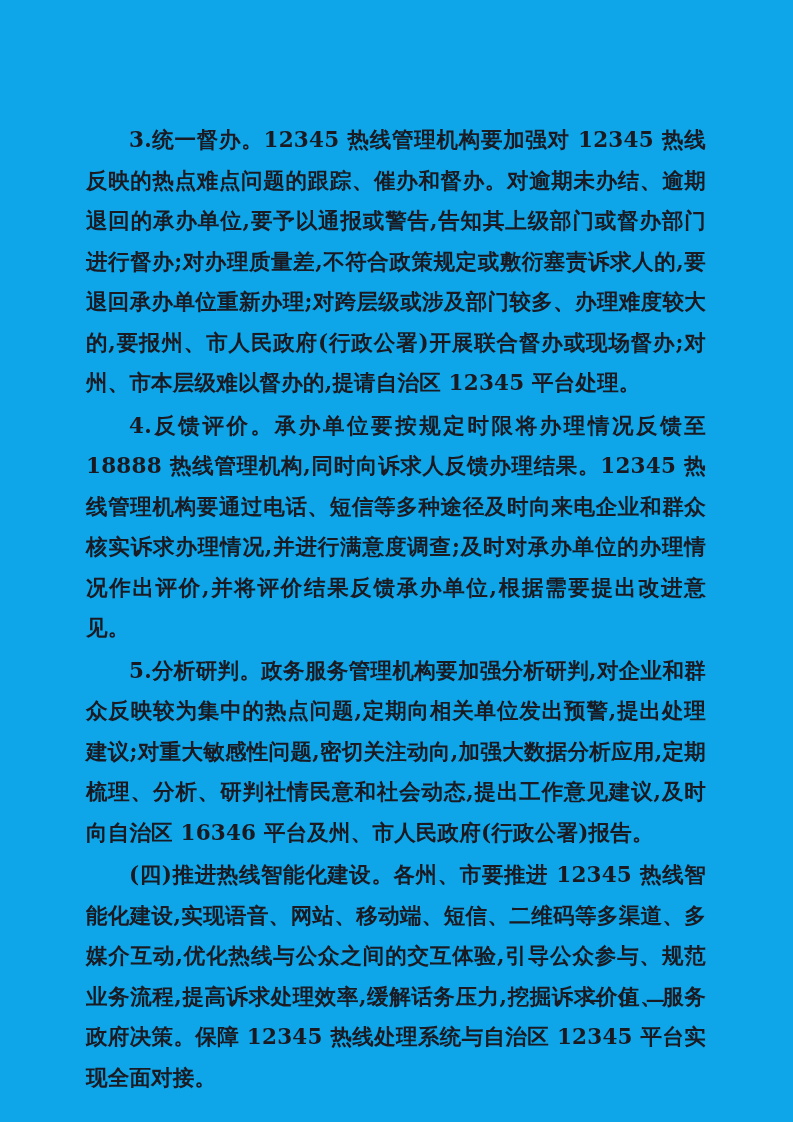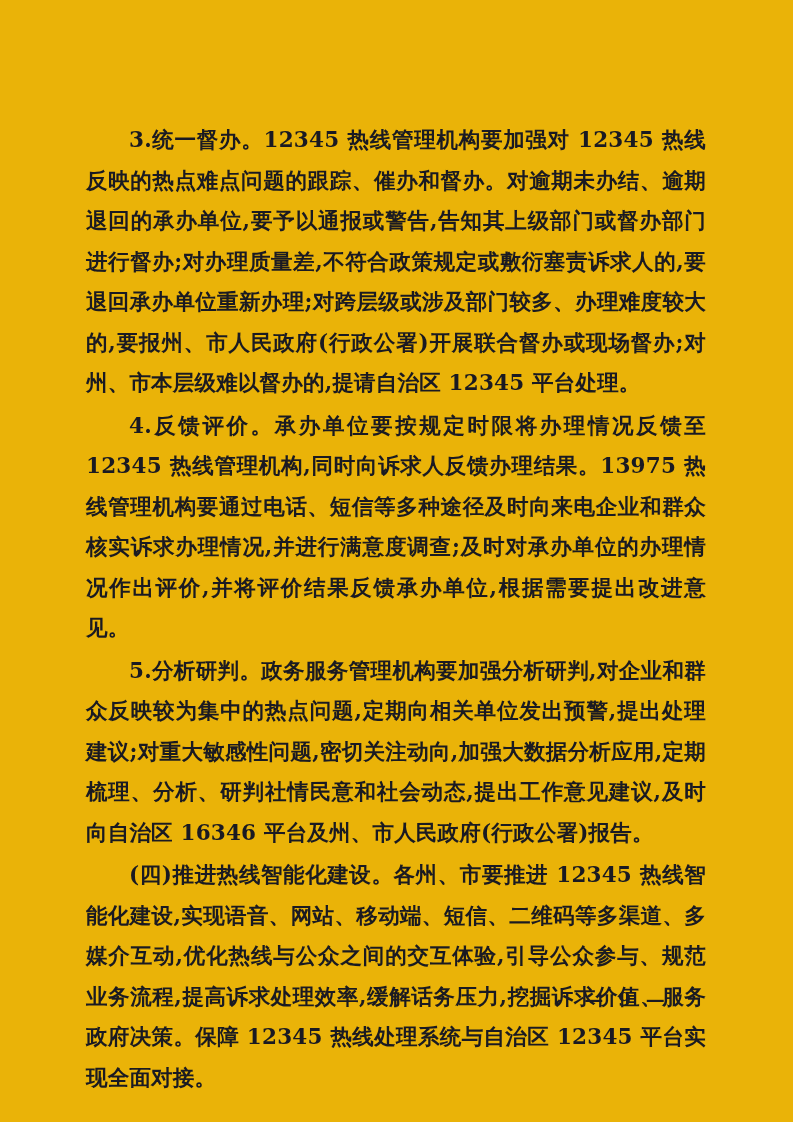--- a/index.html
+++ b/index.html
@@ -3,21 +3,21 @@
 <meta charset="utf-8">
 <style>
   html, body {
     margin: 0;
     padding: 0;
     background: #8a8a8a;
   }
   .page {
     width: 793px;
     height: 1122px;
-    background: #eab308;
+    background: #0ea5e9;
     position: relative;
     overflow: hidden;
     box-sizing: border-box;
     font-family: "DejaVu Serif", "Liberation Serif", serif;
     color: #1a1a22;
   }
   .page-body {
     position: absolute;
     left: 86px;
     top: 120px;
@@ -48,20 +48,20 @@
     display: inline-block;
     padding-left: 460px;
   }
 </style>
 </head>
 <body>
 
 <div class="page">
   <div class="page-body">
     <p class="para">3.统一督办。12345 热线管理机构要加强对 12345 热线反映的热点难点问题的跟踪、催办和督办。对逾期未办结、逾期退回的承办单位,要予以通报或警告,告知其上级部门或督办部门进行督办;对办理质量差,不符合政策规定或敷衍塞责诉求人的,要退回承办单位重新办理;对跨层级或涉及部门较多、办理难度较大的,要报州、市人民政府(行政公署)开展联合督办或现场督办;对州、市本层级难以督办的,提请自治区 12345 平台处理。</p>
-    <p class="para">4.反馈评价。承办单位要按规定时限将办理情况反馈至 12345 热线管理机构,同时向诉求人反馈办理结果。13975 热线管理机构要通过电话、短信等多种途径及时向来电企业和群众核实诉求办理情况,并进行满意度调查;及时对承办单位的办理情况作出评价,并将评价结果反馈承办单位,根据需要提出改进意见。</p>
+    <p class="para">4.反馈评价。承办单位要按规定时限将办理情况反馈至 18888 热线管理机构,同时向诉求人反馈办理结果。12345 热线管理机构要通过电话、短信等多种途径及时向来电企业和群众核实诉求办理情况,并进行满意度调查;及时对承办单位的办理情况作出评价,并将评价结果反馈承办单位,根据需要提出改进意见。</p>
     <p class="para">5.分析研判。政务服务管理机构要加强分析研判,对企业和群众反映较为集中的热点问题,定期向相关单位发出预警,提出处理建议;对重大敏感性问题,密切关注动向,加强大数据分析应用,定期梳理、分析、研判社情民意和社会动态,提出工作意见建议,及时向自治区 16346 平台及州、市人民政府(行政公署)报告。</p>
     <p class="para">(四)推进热线智能化建设。各州、市要推进 12345 热线智能化建设,实现语音、网站、移动端、短信、二维码等多渠道、多媒介互动,优化热线与公众之间的交互体验,引导公众参与、规范业务流程,提高诉求处理效率,缓解话务压力,挖掘诉求价值、服务政府决策。保障 12345 热线处理系统与自治区 12345 平台实现全面对接。</p>
   </div>
   <div class="page-number-row">
     <span class="pn-inner">— 9 —</span>
   </div>
 </div>
 
 </body></html>

